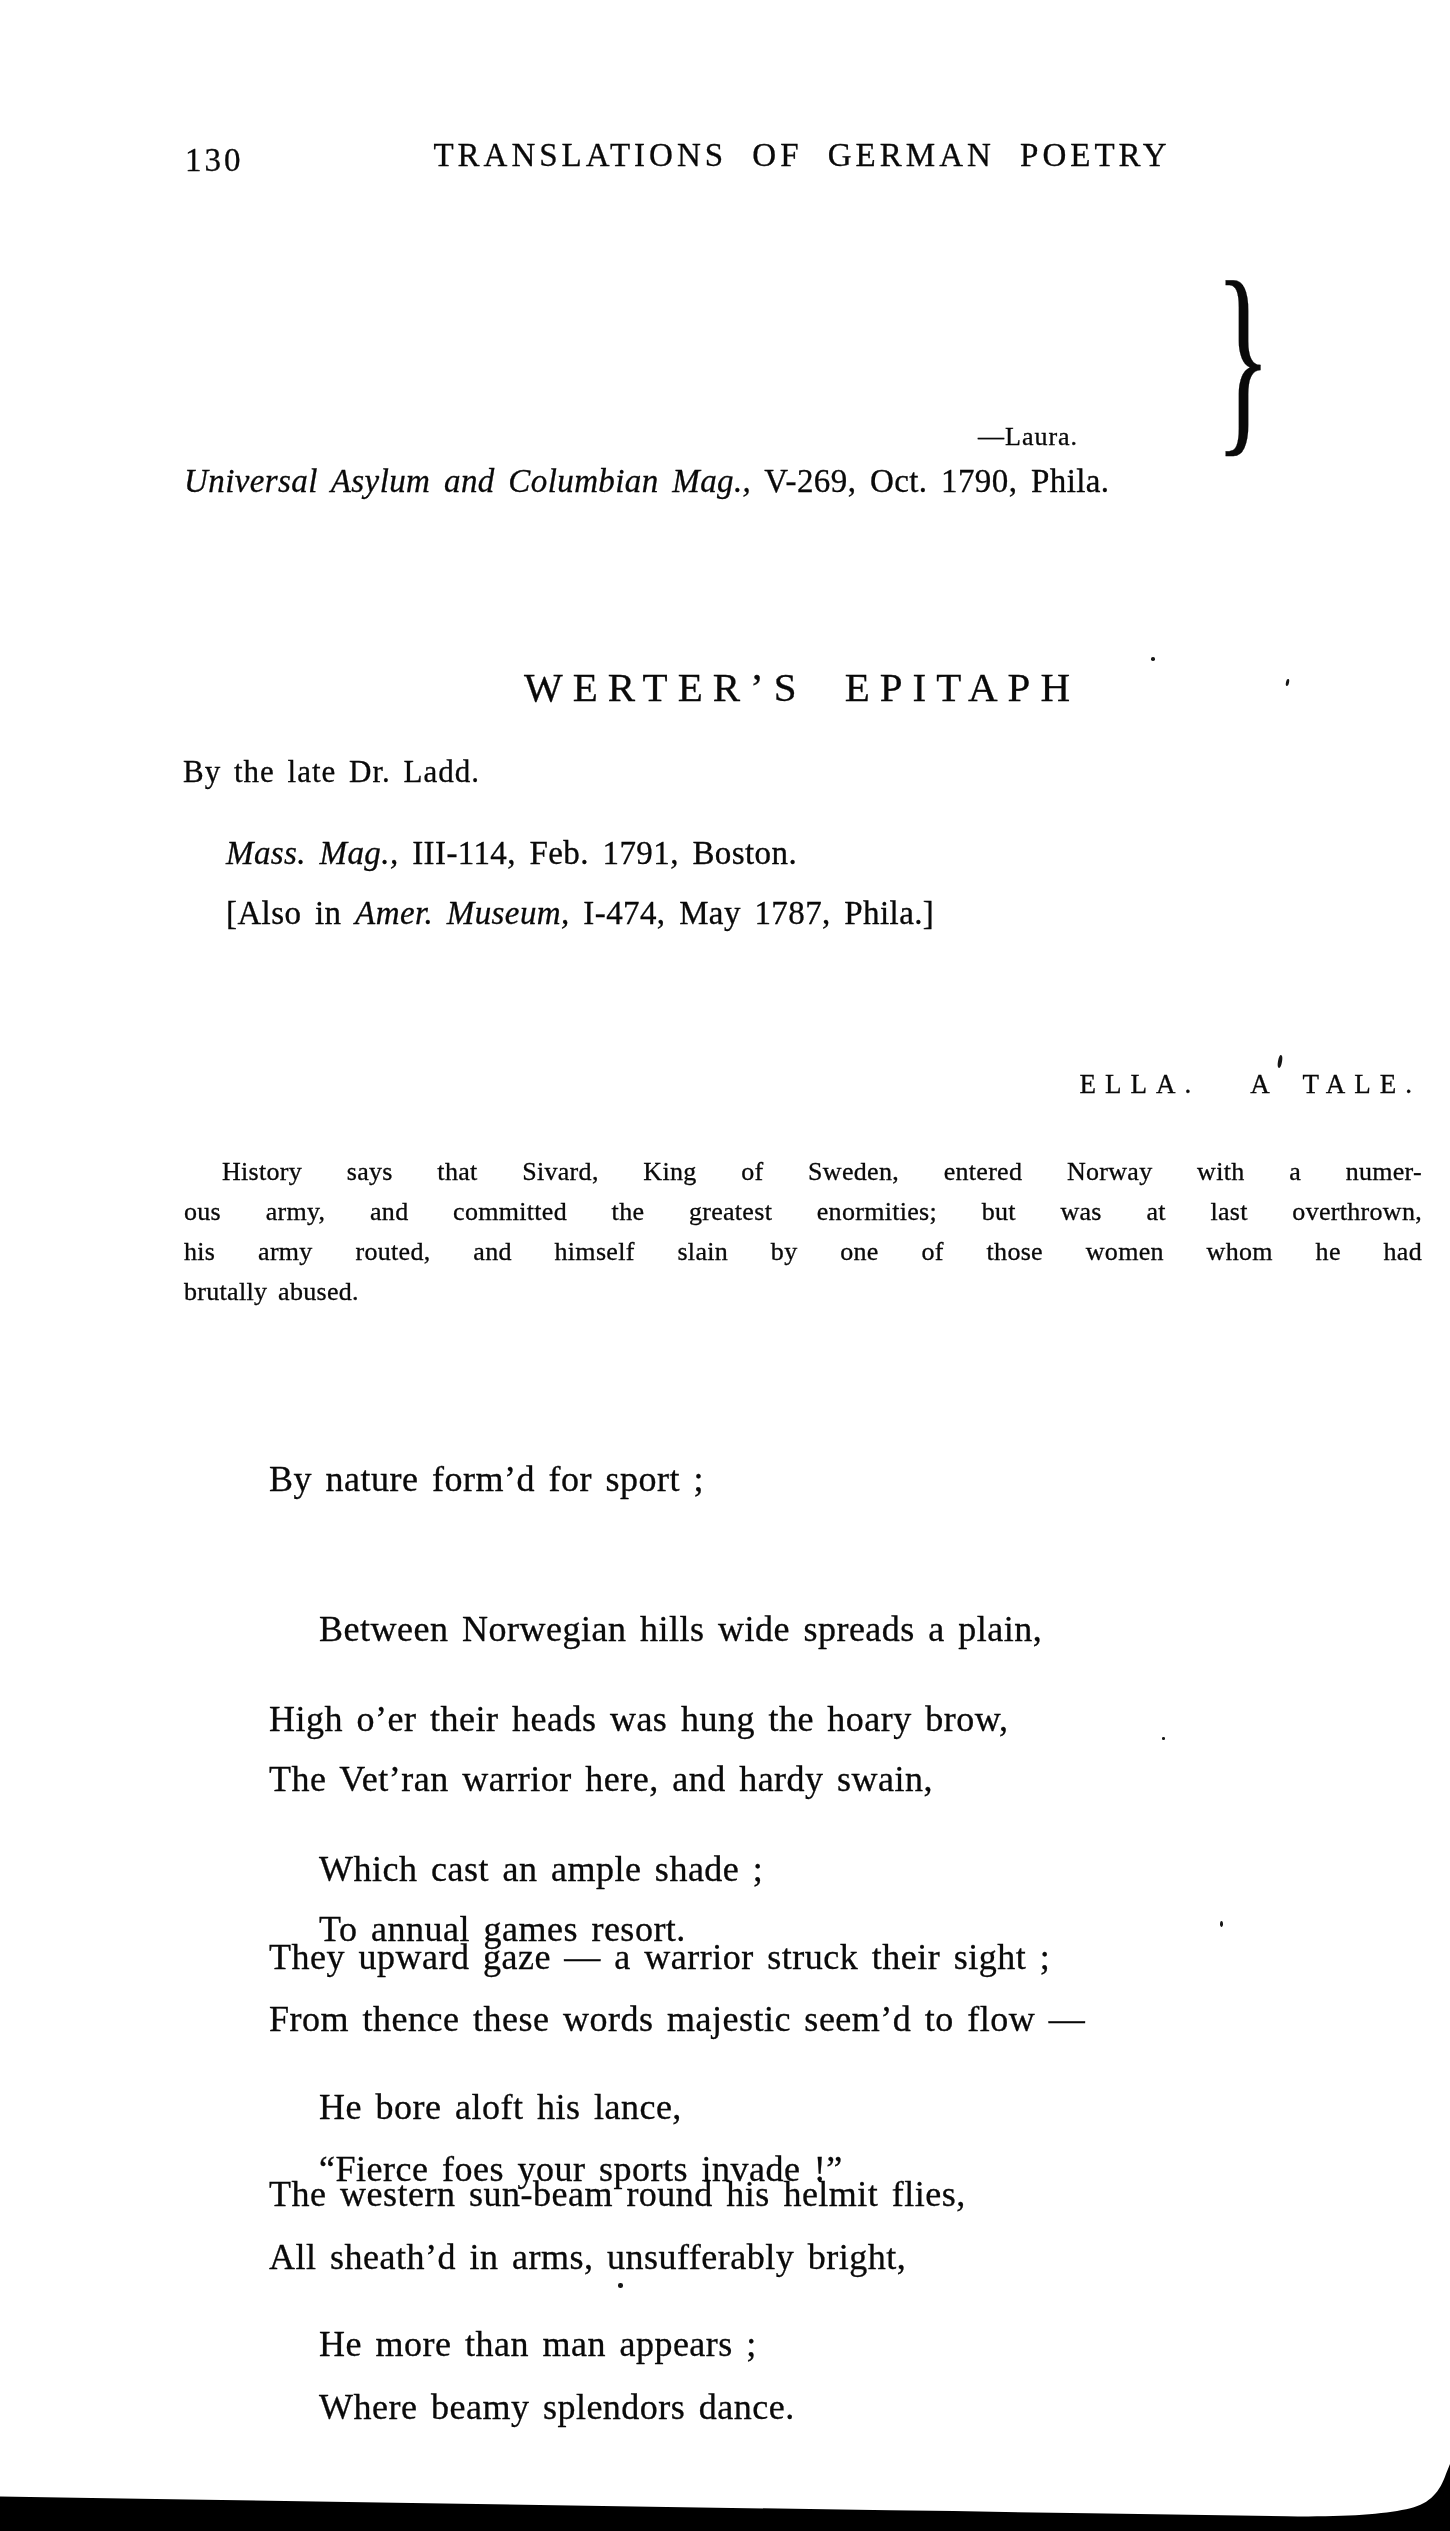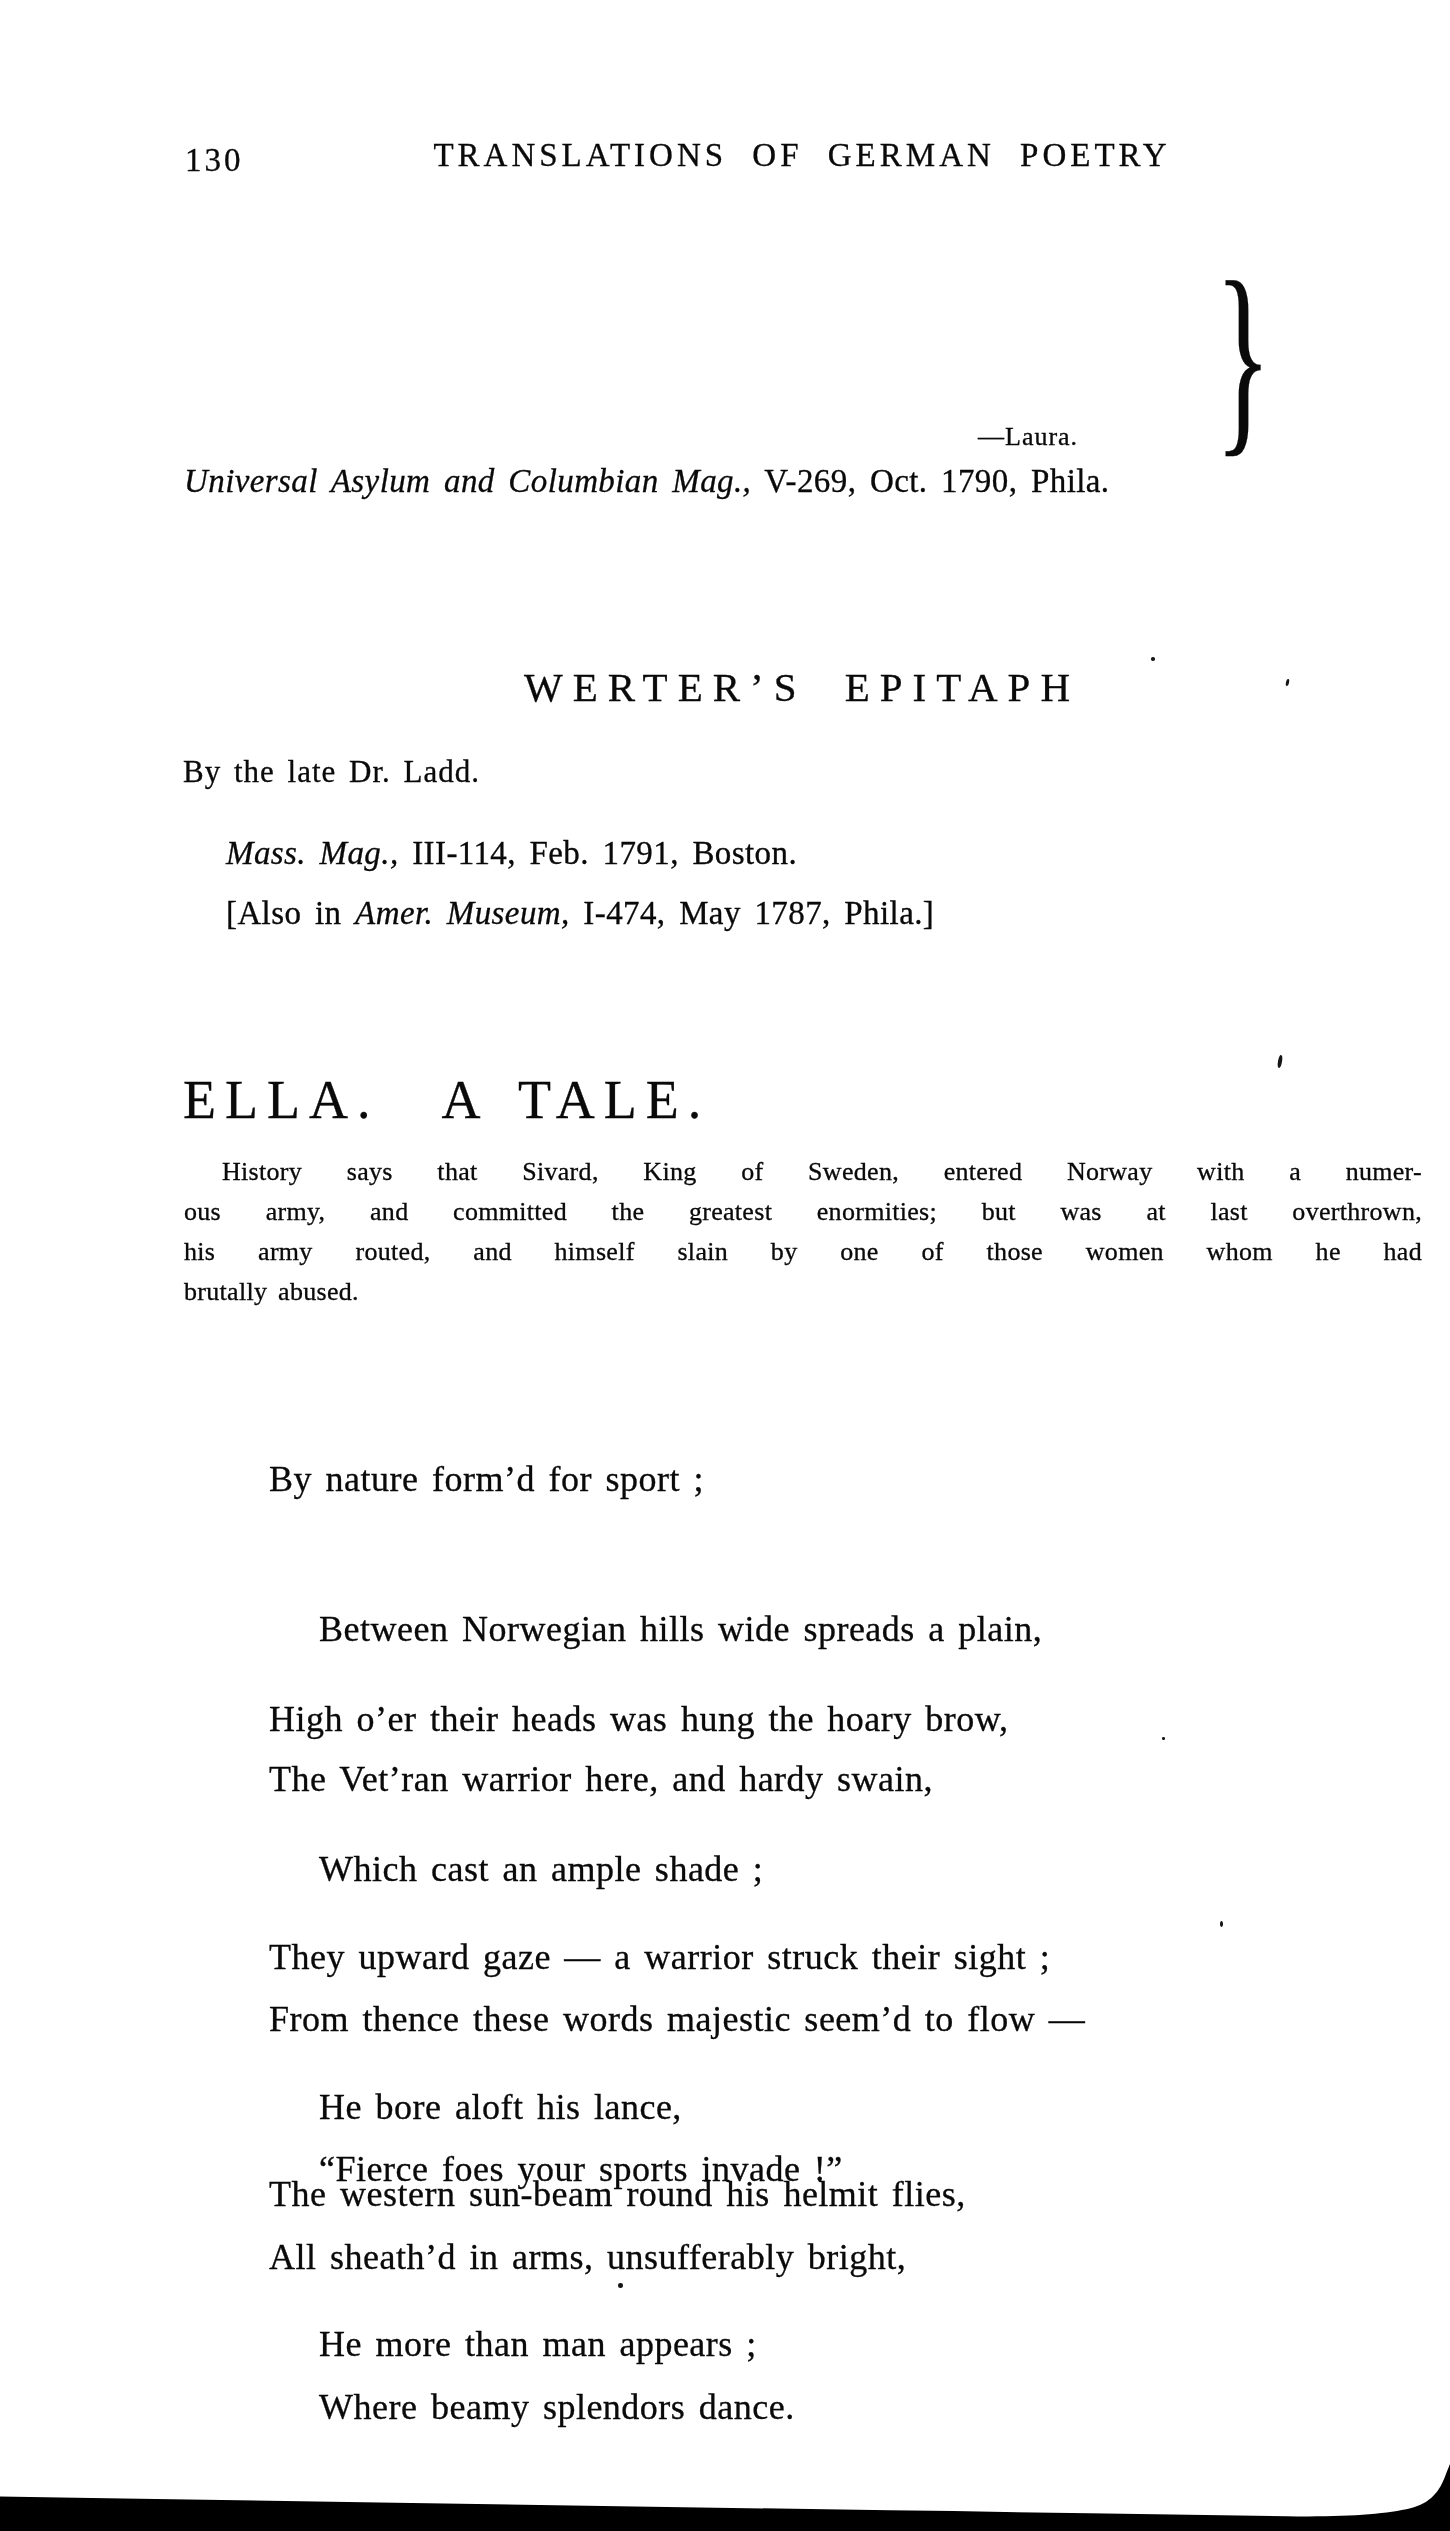--- a/index.html
+++ b/index.html
@@ -29,22 +29,22 @@
 
   
   .h-werter{position:absolute;top:663px;left:183px;width:1238px;margin:0;text-align:center;
             font-size:41px;font-weight:normal;letter-spacing:10px;word-spacing:18px;}
   .byline{position:absolute;top:754px;left:183px;width:1238px;text-align:left;
           font-size:31px;letter-spacing:1px;word-spacing:4px;font-family:Liberation Serif, serif;}
   .cite-mass{position:absolute;left:226px;top:835px;}
   .cite-also{position:absolute;left:226px;top:895px;}
 
   
-  .h-ella{position:absolute;top:1069px;left:183px;width:1238px;margin:0;text-align:left;
-          font-size:54px;font-weight:normal;letter-spacing:9px;word-spacing:10px;white-space:pre;}
+  .h-ella{position:absolute;top:1069px;left:183px;width:1238px;margin:0;text-align:right;
+          font-size:27px;font-weight:normal;letter-spacing:9px;word-spacing:10px;white-space:pre;}
   .intro{position:absolute;left:184px;top:1152px;width:1238px;font-size:26px;line-height:40px;}
   .intro-line{letter-spacing:0.3px;word-spacing:4px;}
   .intro-line.just{text-align:justify;text-align-last:justify;}
   .intro-line.indent{text-indent:38px;}
 
   .stanza{position:absolute;left:269px;font-size:36px;line-height:50px;
           letter-spacing:0.5px;word-spacing:4px;white-space:pre;}
   .stanza .line:nth-child(even){margin-left:50px;}
   .s1{top:1354px}.s2{top:1594px}.s3{top:1832px}.s4{top:2069px}
 
@@ -89,20 +89,21 @@
     <div class="intro-line indent just">History says that Sivard, King of Sweden, entered Norway with a numer-</div>
     <div class="intro-line just">ous army, and committed the greatest enormities; but was at last overthrown,</div>
     <div class="intro-line just">his army routed, and himself slain by one of those women whom he had</div>
     <div class="intro-line">brutally abused.</div>
   </div>
 
   <div class="stanza s1">
     <div class="line">By nature form’d for sport ;</div>
     <div class="line">Between Norwegian hills wide spreads a plain,</div>
     <div class="line">The Vet’ran warrior here, and hardy swain,</div>
+    <div class="line">To annual games resort.</div>
   </div>
 
   <div class="stanza s2">
     <div class="line">High o’er their heads was hung the hoary brow,</div>
     <div class="line">Which cast an ample shade ;</div>
     <div class="line">From thence these words majestic seem’d to flow —</div>
     <div class="line">“Fierce foes your sports invade !”</div>
   </div>
 
   <div class="stanza s3">

